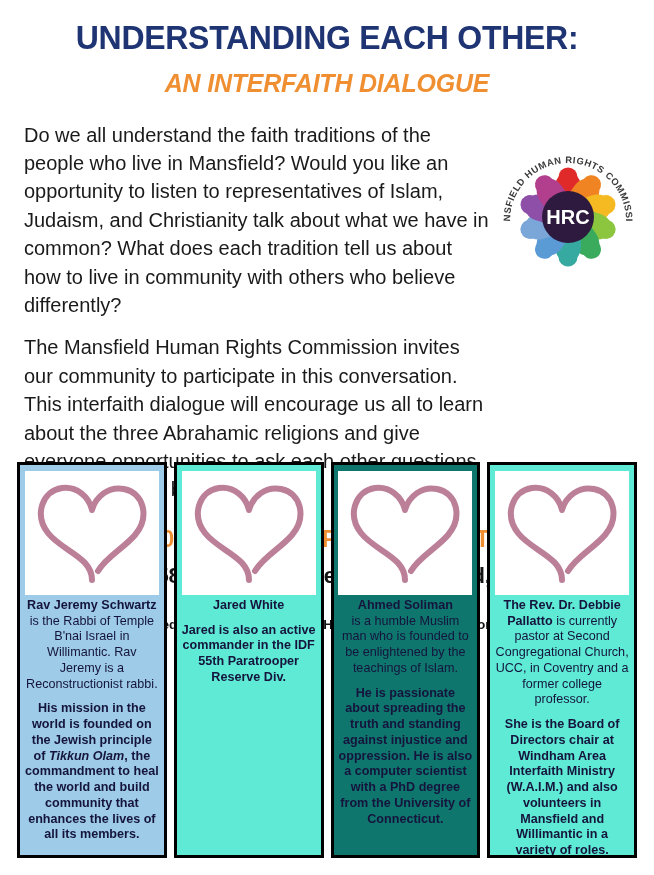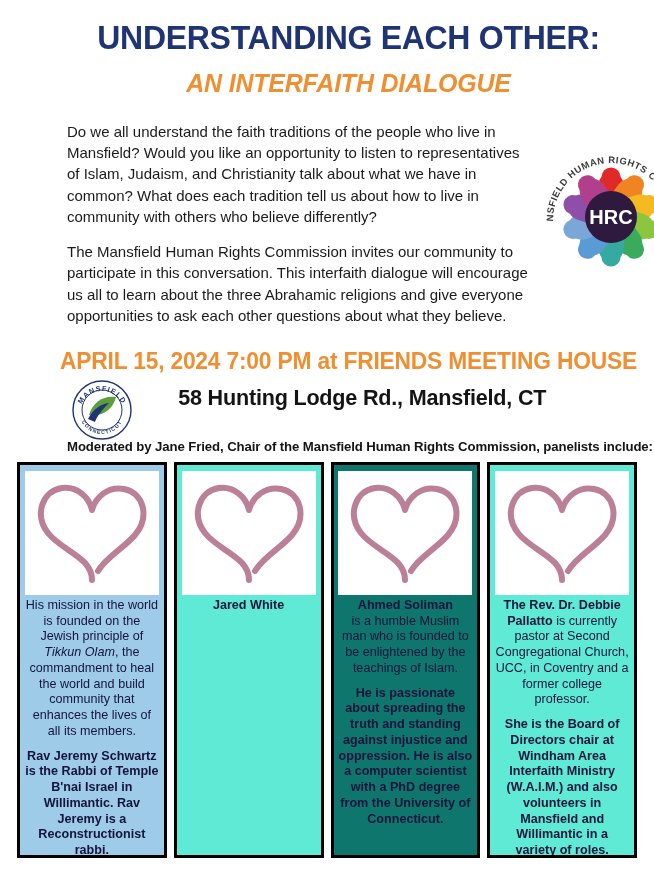--- a/index.html
+++ b/index.html
@@ -12,21 +12,20 @@
     background: #ffffff;
     font-family: "Liberation Sans", sans-serif;
     overflow: hidden;
   }
   .poster {
     position: relative;
     width: 654px;
     height: 875px;
     background: #ffffff;
     box-sizing: border-box;
-    padding-left: 43px;
   }
 
   
   .title-main {
     text-align: center;
     color: #1f3473;
     font-weight: bold;
     font-size: 33px;
     letter-spacing: -0.3px;
     line-height: 1.05;
@@ -48,21 +47,21 @@
   
   .intro-wrap {
     position: relative;
     margin-top: 22px;
     padding: 0 22px;
     box-sizing: border-box;
   }
   .intro-p {
     width: 468px;
     color: #1a1a1a;
-    font-size: 15px;
+    font-size: 20px;
     line-height: 1.42;
     text-align: left;
     margin: 0 0 14px 2px;
   }
 
   
   .hrc-logo {
     position: absolute;
     left: 492px;
     top: 18px;
@@ -254,33 +253,34 @@
 
   <div class="cards">
 
     <div class="card" id="card0" style="background: rgb(158, 203, 232);">
       <div class="card-photo">
         <svg viewBox="0 0 120 112" width="120" height="112" aria-hidden="true">
           <path d="M60 103 C 60 80 30 74 16 56 C 2 38 10 14 30 11 C 45 9 57 20 60 33 C 64 19 77 9 92 12 C 112 16 118 40 103 58 C 92 71 74 80 66 94" fill="none" stroke="#bc7f98" stroke-width="6" stroke-linecap="round" stroke-linejoin="round"></path>
         </svg>
       </div>
       <div class="card-body">
+        <p><span class="pname">Rav Jeremy Schwartz</span><span> is the Rabbi of Temple B'nai Israel in Willimantic. Rav Jeremy is a Reconstructionist rabbi.</span></p>
         <p><span>His mission in the world is founded on the Jewish principle of </span><span class="italic">Tikkun Olam</span><span>, the commandment to heal the world and build community that enhances the lives of all its members.</span></p>
-        <p><span class="pname">Rav Jeremy Schwartz</span><span> is the Rabbi of Temple B'nai Israel in Willimantic. Rav Jeremy is a Reconstructionist rabbi.</span></p>
       </div>
     </div>
 
     <div class="card" id="card1" style="background: #5eead4;">
       <div class="card-photo">
         <svg viewBox="0 0 120 112" width="120" height="112" aria-hidden="true">
           <path d="M60 103 C 60 80 30 74 16 56 C 2 38 10 14 30 11 C 45 9 57 20 60 33 C 64 19 77 9 92 12 C 112 16 118 40 103 58 C 92 71 74 80 66 94" fill="none" stroke="#bc7f98" stroke-width="6" stroke-linecap="round" stroke-linejoin="round"></path>
         </svg>
       </div>
       <div class="card-body">
         <p><span class="pname">Jared White</span><br></p>
+        <p><span>Jared is also an active commander in the IDF 55th Paratrooper Reserve Div.</span></p>
       </div>
     </div>
 
     <div class="card" id="card2" style="background: #0f766e;">
       <div class="card-photo">
         <svg viewBox="0 0 120 112" width="120" height="112" aria-hidden="true">
           <path d="M60 103 C 60 80 30 74 16 56 C 2 38 10 14 30 11 C 45 9 57 20 60 33 C 64 19 77 9 92 12 C 112 16 118 40 103 58 C 92 71 74 80 66 94" fill="none" stroke="#bc7f98" stroke-width="6" stroke-linecap="round" stroke-linejoin="round"></path>
         </svg>
       </div>
       <div class="card-body">

